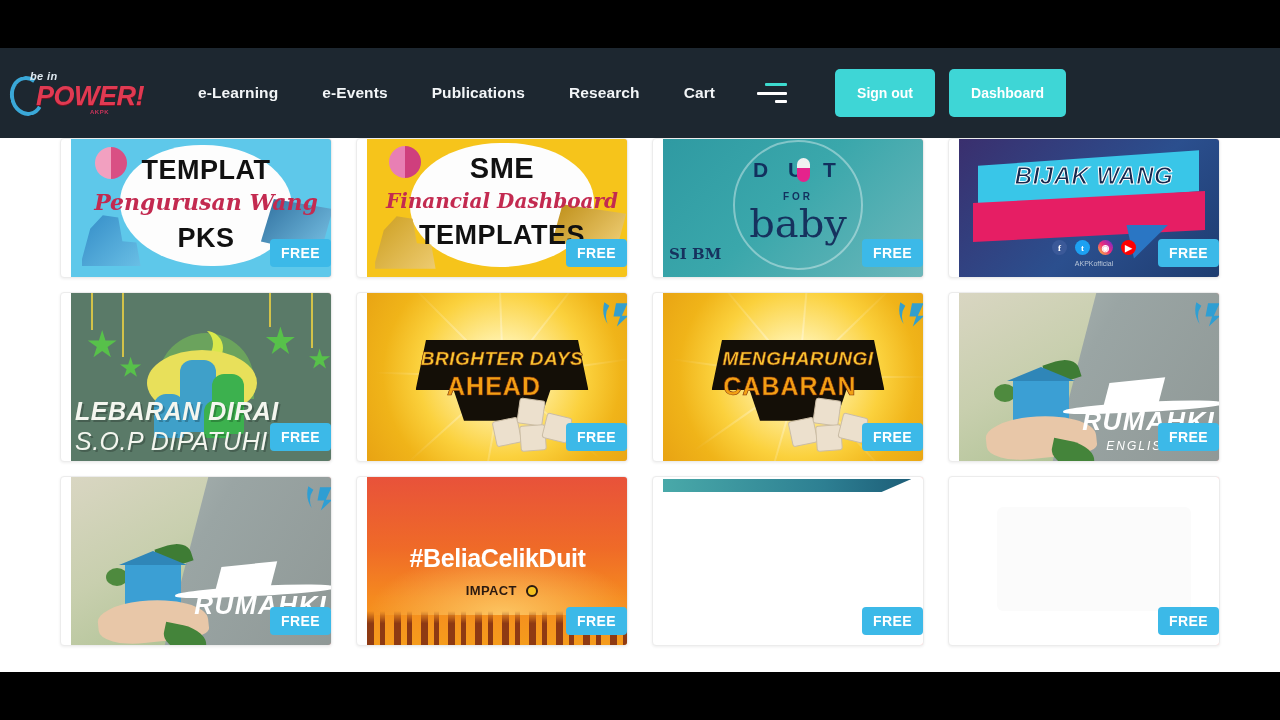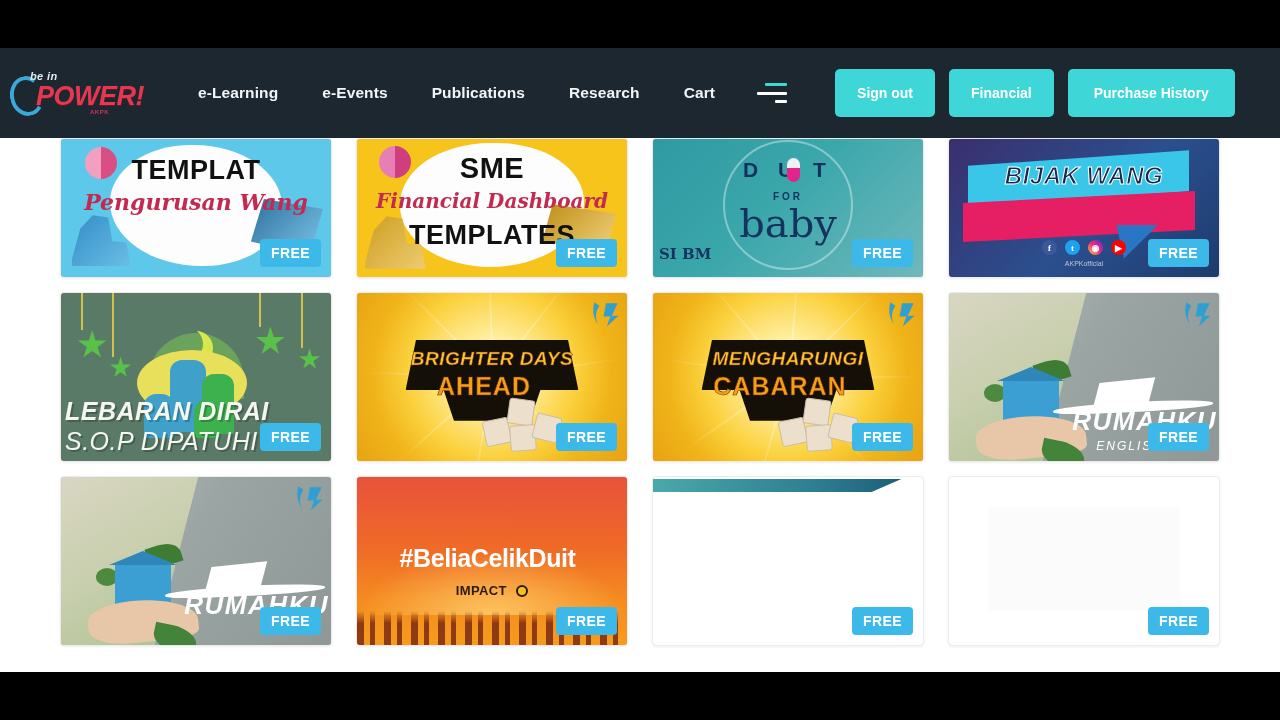--- a/index.html
+++ b/index.html
@@ -128,20 +128,21 @@
     margin-bottom: 14px;
     overflow: hidden;
     cursor: pointer;
   }
   .thumb {
     position: relative;
     width: 100%;
     height: 168px;
     overflow: hidden;
     background: #fca5a5;
+    margin-left: 10px;
   }
   .row1 .thumb { height: 138px; }
 
   .badge-free {
     position: absolute;
     right: 10px; bottom: 10px;
     background: #3cb9e8;
     color: #ffffff;
     font-size: 14px; font-weight: bold;
     letter-spacing: .4px;
@@ -569,36 +570,36 @@
     </div>
 
     <div class="hamburger">
       <i class="ham-1"></i>
       <i class="ham-2"></i>
       <i class="ham-3"></i>
     </div>
 
     <div class="nav-buttons">
       <button class="nav-btn">Sign out</button>
-      <button class="nav-btn">Financial</button>
-      <button class="nav-btn wide">Purchase History</button>
+      <button class="nav-btn">Dashboard</button>
     </div>
   </div>
 
   <div class="grid">
 
     <div class="card row1">
       <div class="thumb">
         <div class="art t-templat">
           <div class="blob"></div>
           <div class="ball"></div>
           <div class="shoe"></div>
           <div class="dev"></div>
           <div class="art-title t1-l1">TEMPLAT</div>
           <div class="art-title t1-l2">Pengurusan Wang</div>
+          <div class="art-title t1-l3">PKS</div>
         </div>
         <div class="badge-free">FREE</div>
       </div>
     </div>
 
     <div class="card row1">
       <div class="thumb">
         <div class="art t-sme">
           <div class="blob"></div>
           <div class="ball"></div>

